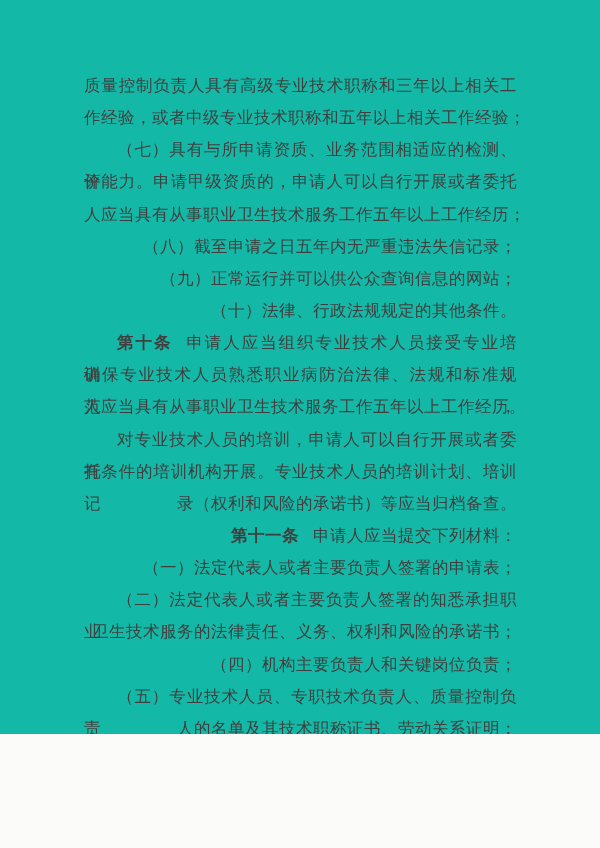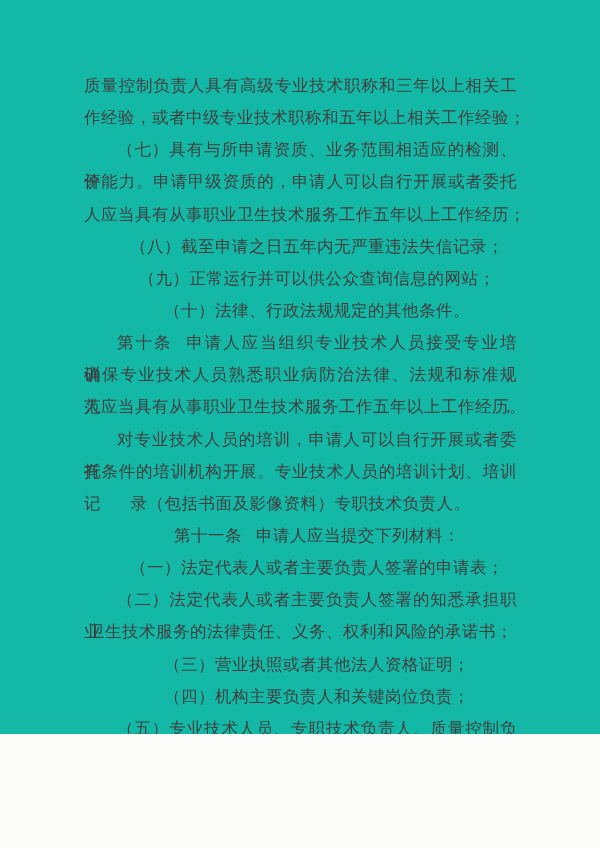--- a/index.html
+++ b/index.html
@@ -22,33 +22,33 @@
     left: 84px;
     top: 70px;
     width: 433px;
   }
   .line {
     height: 32.15px;
     line-height: 32.15px;
     font-size: 16.5px;
     letter-spacing: 0.5px;
     white-space: nowrap;
-    text-align: center;
+    text-align: right;
   }
   .line.justify {
     white-space: normal;
     text-align: justify;
     text-justify: inter-character;
     text-align-last: justify;
   }
   .line.indent {
     text-indent: 2em;
   }
   .art {
-    font-weight: normal;
+    font-weight: bold;
     margin-right: 0.85em;
   }
   .footer {
     position: absolute;
     top: 780px;
     left: 0;
     width: 100%;
     text-align: center;
     font-size: 10px;
     letter-spacing: 1px;
@@ -66,24 +66,23 @@
     <div class="line justify">价能力。申请甲级资质的，申请人可以自行开展或者委托</div>
     <div class="line">人应当具有从事职业卫生技术服务工作五年以上工作经历；</div>
     <div class="line indent">（八）截至申请之日五年内无严重违法失信记录；</div>
     <div class="line indent">（九）正常运行并可以供公众查询信息的网站；</div>
     <div class="line indent">（十）法律、行政法规规定的其他条件。</div>
     <div class="line indent justify"><span class="art">第十条</span><span>申请人应当组织专业技术人员接受专业培训，</span></div>
     <div class="line justify">确保专业技术人员熟悉职业病防治法律、法规和标准规范，</div>
     <div class="line">人应当具有从事职业卫生技术服务工作五年以上工作经历。</div>
     <div class="line indent justify">对专业技术人员的培训，申请人可以自行开展或者委托</div>
     <div class="line justify">有条件的培训机构开展。专业技术人员的培训计划、培训记</div>
-    <div class="line">录（包括书面及影像资料）专职技术负责人。</div>
+    <div class="line">录（权利和风险的承诺书）等应当归档备查。</div>
     <div class="line indent"><span class="art">第十一条</span><span>申请人应当提交下列材料：</span></div>
     <div class="line indent">（一）法定代表人或者主要负责人签署的申请表；</div>
     <div class="line indent justify">（二）法定代表人或者主要负责人签署的知悉承担职业</div>
     <div class="line">卫生技术服务的法律责任、义务、权利和风险的承诺书；</div>
-    <div class="line indent">（三）营业执照或者其他法人资格证明；</div>
     <div class="line indent">（四）机构主要负责人和关键岗位负责；</div>
     <div class="line indent justify">（五）专业技术人员、专职技术负责人、质量控制负责</div>
     <div class="line">人的名单及其技术职称证书、劳动关系证明；</div>
   </div>
   <div class="footer">110</div>
 </div>
 
 </body></html>

